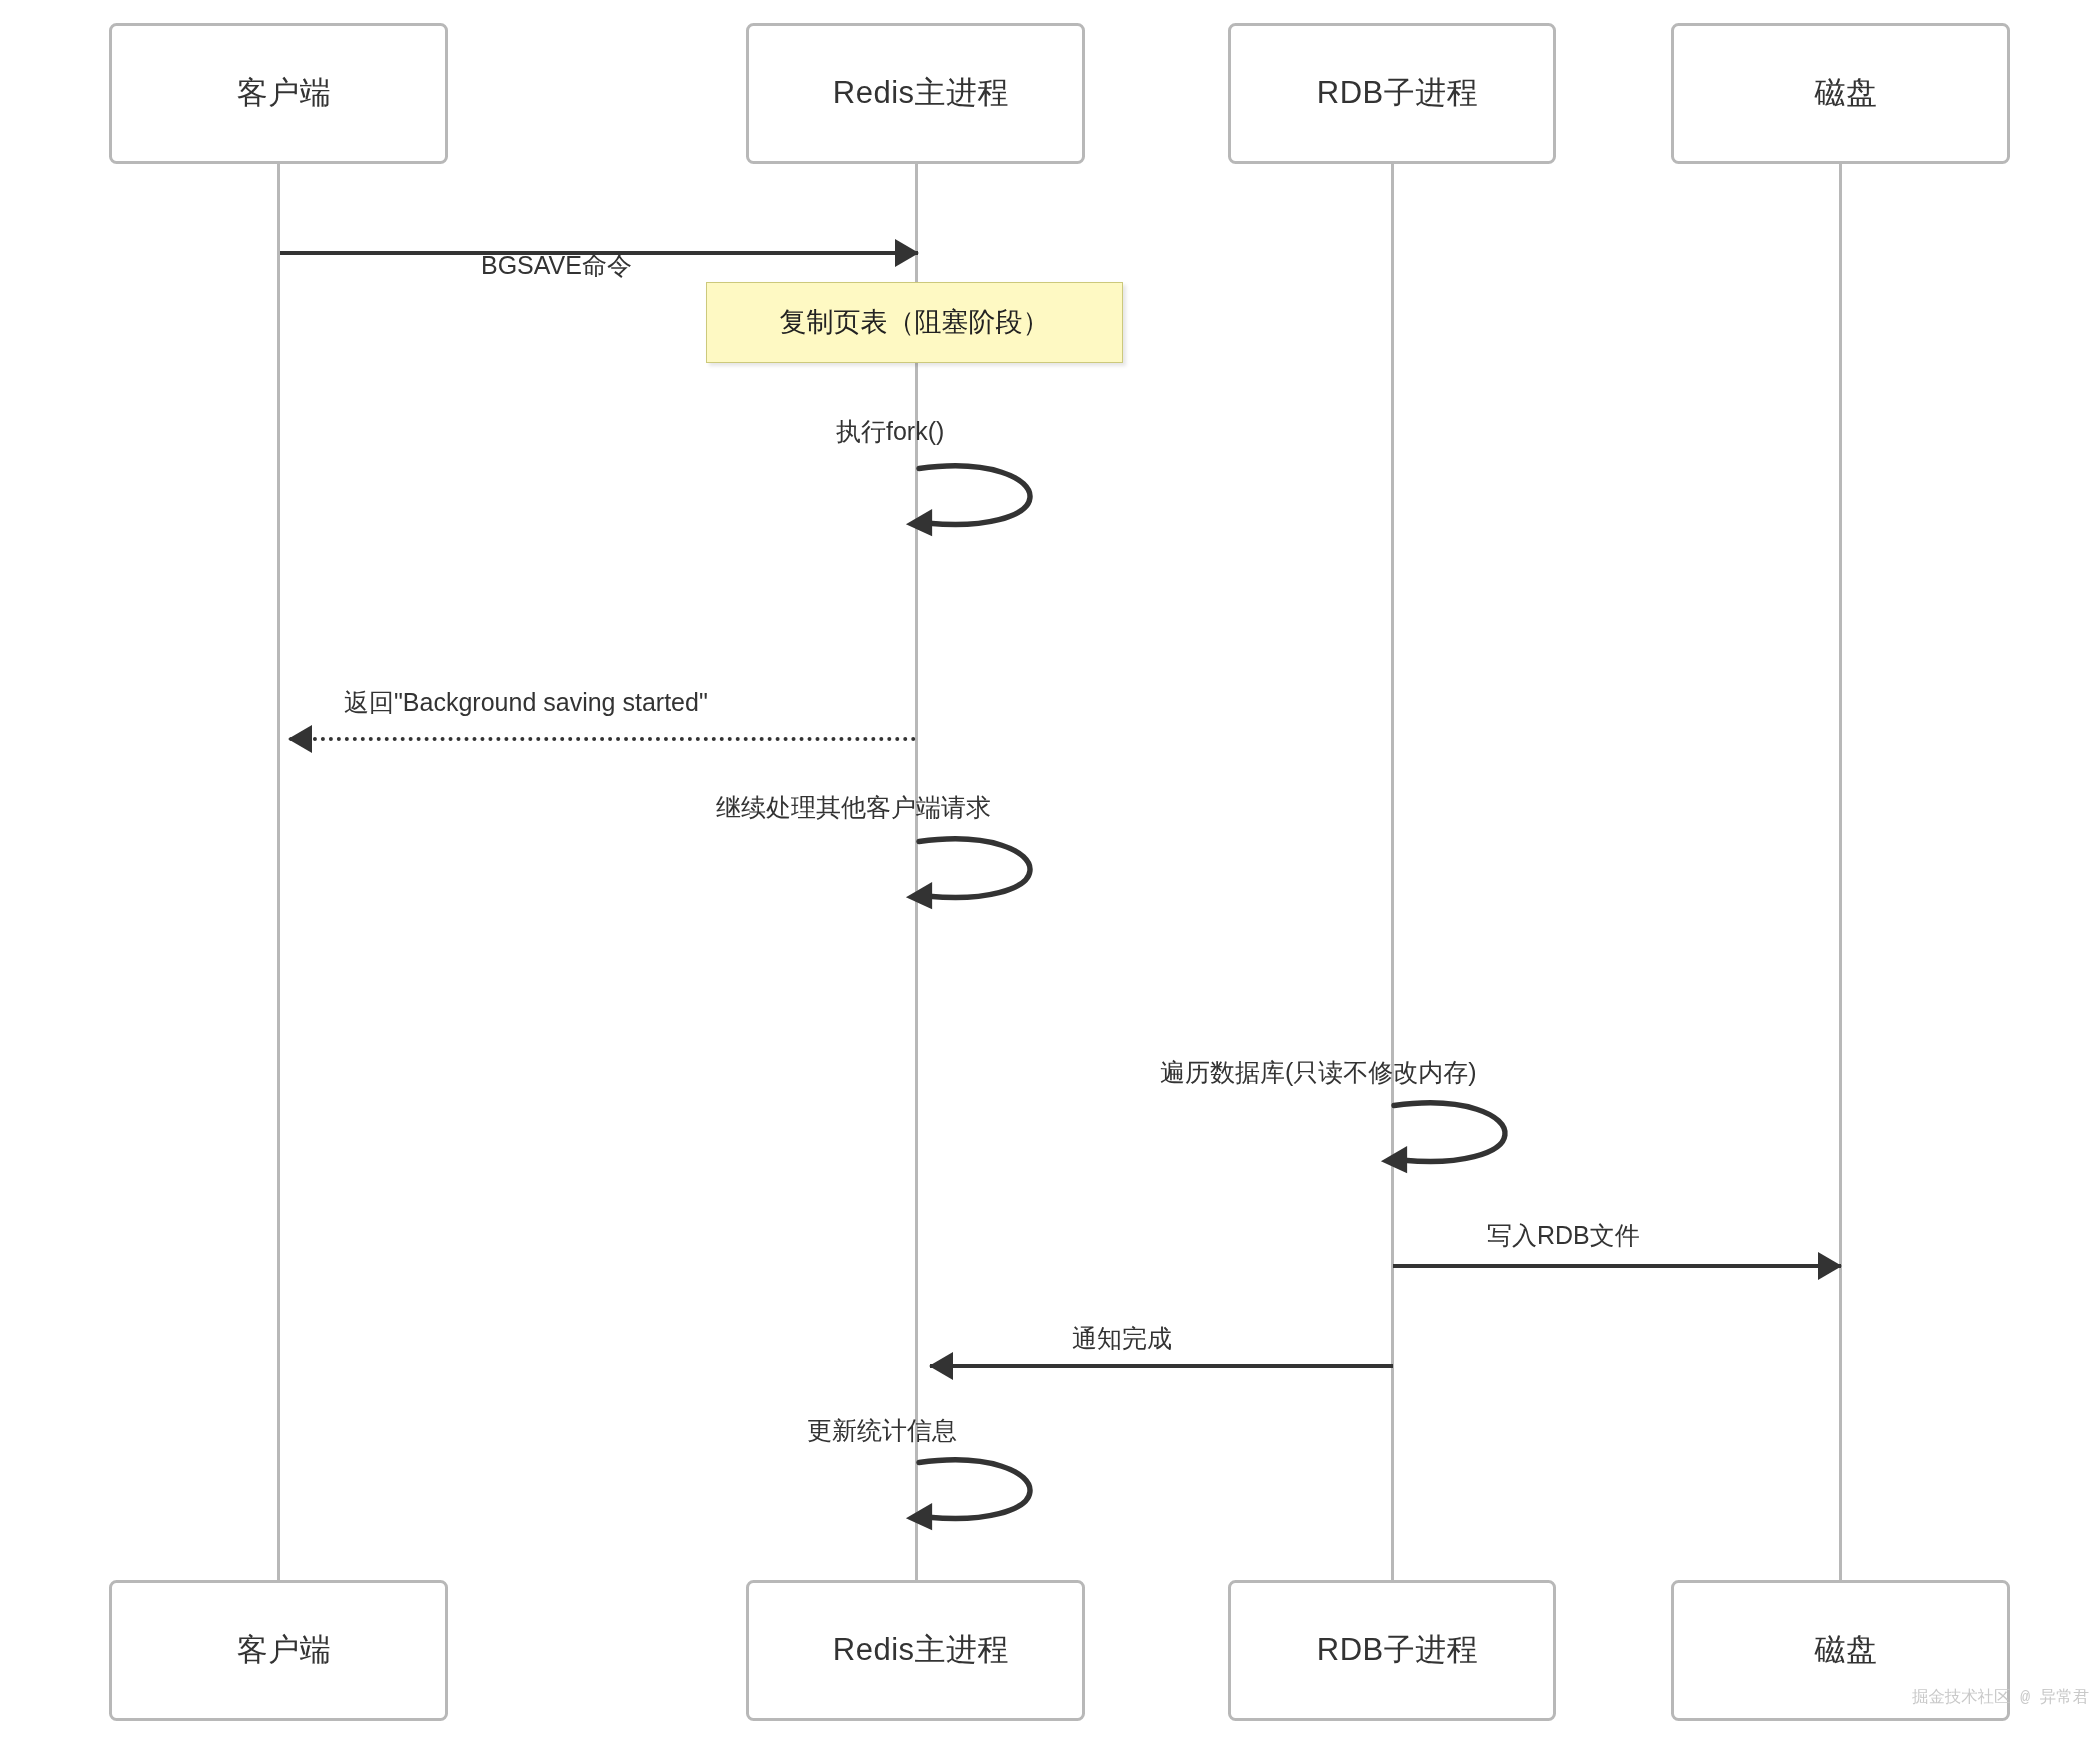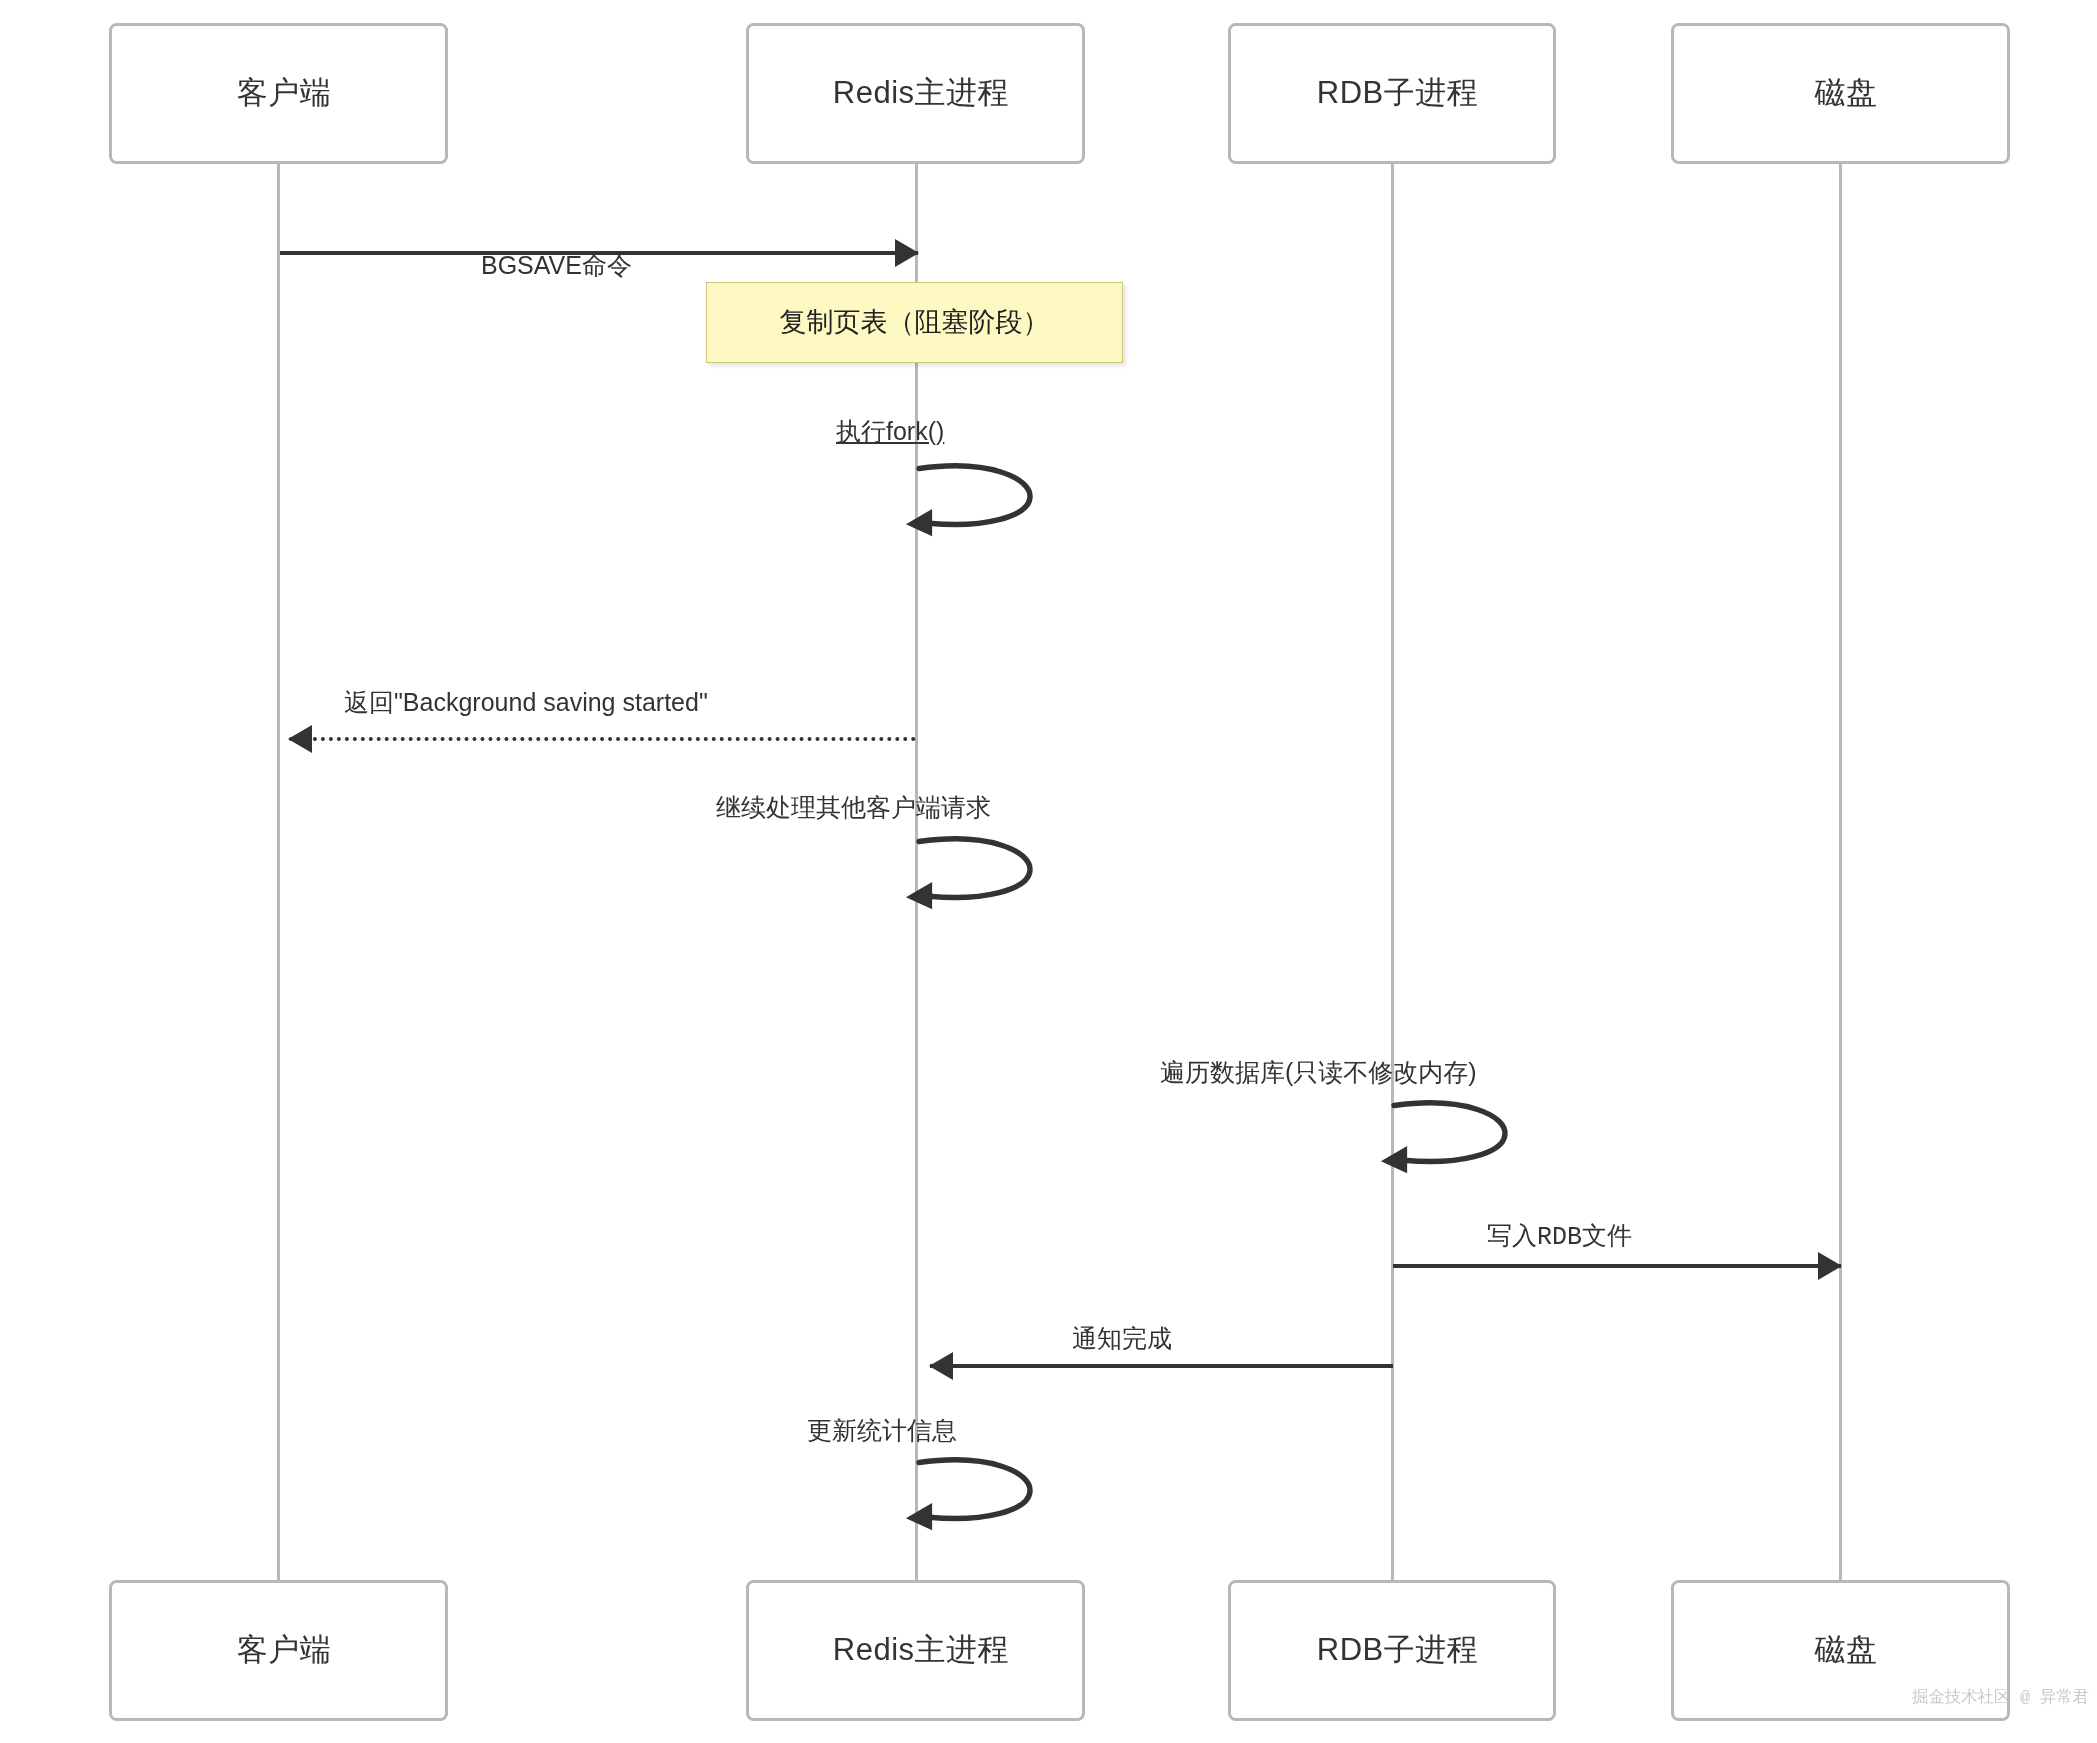--- a/index.html
+++ b/index.html
@@ -144,21 +144,21 @@
   <div class="msg-label" style="left:481px;top:213px;margin-top:36px;">BGSAVE命令</div>
   <div class="msg to-right" style="left:280px;top:251px;width:638px;">
     <div class="line"></div>
     <div class="head"></div>
   </div>
 
   <div class="note" style="left:706px;top:282px;width:417px;height:81px;">
     <span class="note-text">复制页表（阻塞阶段）</span>
   </div>
 
-  <div class="msg-label" style="left:836px;top:415px;text-decoration:underline;">执行fork()</div>
+  <div class="msg-label" style="left:836px;top:415px;">执行fork()</div>
   <div class="selfloop" style="left:907px;top:462px;">
     <svg width="142" height="71" viewBox="0 0 260 130">
       <path d="M 22 12 C 150 -6 230 30 225 66 C 221 100 140 122 40 112" fill="none" stroke="#333333" stroke-width="10" stroke-linecap="round"></path>
       <polygon points="46,86 46,136 -2,114" fill="#333333"></polygon>
     </svg>
   </div>
 
 
   <div class="msg-label" style="left:344px;top:686px;">返回"Background saving started"</div>
   <div class="msg to-left dashed" style="left:289px;top:737px;width:627px;">
@@ -176,21 +176,21 @@
 
 
   <div class="msg-label" style="left:1160px;top:1056px;">遍历数据库(只读不修改内存)</div>
   <div class="selfloop" style="left:1382px;top:1099px;">
     <svg width="142" height="71" viewBox="0 0 260 130">
       <path d="M 22 12 C 150 -6 230 30 225 66 C 221 100 140 122 40 112" fill="none" stroke="#333333" stroke-width="10" stroke-linecap="round"></path>
       <polygon points="46,86 46,136 -2,114" fill="#333333"></polygon>
     </svg>
   </div>
 
-  <div class="msg-label" style="left:1487px;top:1219px;font-family:Liberation Mono, monospace;">写入RDB文件</div>
+  <div class="msg-label" style="left:1487px;top:1219px;">写入RDB文件</div>
   <div class="msg to-right" style="left:1393px;top:1264px;width:448px;">
     <div class="line"></div>
     <div class="head"></div>
   </div>
 
   <div class="msg-label" style="left:1072px;top:1322px;">通知完成</div>
   <div class="msg to-left" style="left:930px;top:1364px;width:463px;">
     <div class="line"></div>
     <div class="head"></div>
   </div>

